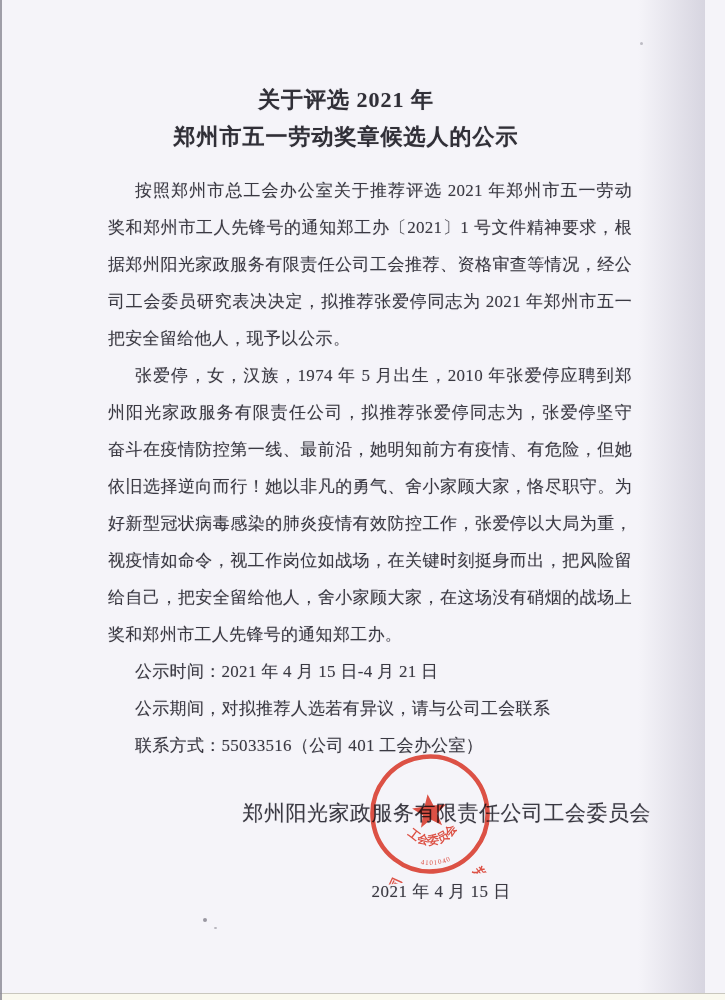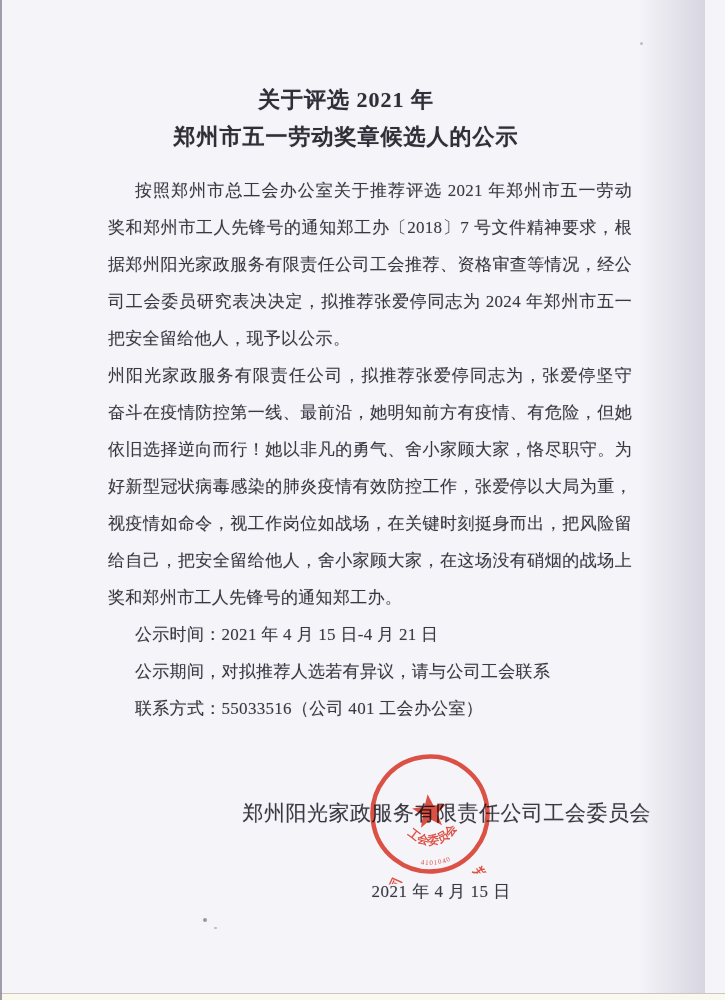--- a/index.html
+++ b/index.html
@@ -97,24 +97,25 @@
 
 <div class="paper">
 
   <div class="title-block">
       <div class="title-line">关于评选 2021 年</div>
       <div class="title-line">郑州市五一劳动奖章候选人的公示</div>
     </div>
 
   <div class="body-block">
       <div class="body-line indent justify">按照郑州市总工会办公室关于推荐评选 2021 年郑州市五一劳动</div>
-      <div class="body-line justify">奖和郑州市工人先锋号的通知郑工办〔2018〕7 号文件精神要求，根</div>
+      <div class="body-line justify">奖和郑州市工人先锋号的通知郑工办〔2021〕1 号文件精神要求，根</div>
       <div class="body-line justify">据郑州阳光家政服务有限责任公司工会推荐、资格审查等情况，经公</div>
-      <div class="body-line justify">司工会委员研究表决决定，拟推荐张爱停同志为 2024 年郑州市五一</div>
+      <div class="body-line justify">司工会委员研究表决决定，拟推荐张爱停同志为 2021 年郑州市五一</div>
       <div class="body-line">把安全留给他人，现予以公示。</div>
+      <div class="body-line indent justify">张爱停，女，汉族，1974 年 5 月出生，2010 年张爱停应聘到郑</div>
       <div class="body-line justify">州阳光家政服务有限责任公司，拟推荐张爱停同志为，张爱停坚守</div>
       <div class="body-line justify">奋斗在疫情防控第一线、最前沿，她明知前方有疫情、有危险，但她</div>
       <div class="body-line justify">依旧选择逆向而行！她以非凡的勇气、舍小家顾大家，恪尽职守。为做</div>
       <div class="body-line justify">好新型冠状病毒感染的肺炎疫情有效防控工作，张爱停以大局为重，</div>
       <div class="body-line justify">视疫情如命令，视工作岗位如战场，在关键时刻挺身而出，把风险留</div>
       <div class="body-line justify">给自己，把安全留给他人，舍小家顾大家，在这场没有硝烟的战场上</div>
       <div class="body-line">奖和郑州市工人先锋号的通知郑工办。</div>
       <div class="body-line indent">公示时间：2021 年 4 月 15 日-4 月 21 日</div>
       <div class="body-line indent">公示期间，对拟推荐人选若有异议，请与公司工会联系</div>
       <div class="body-line indent">联系方式：55033516（公司 401 工会办公室）</div>

